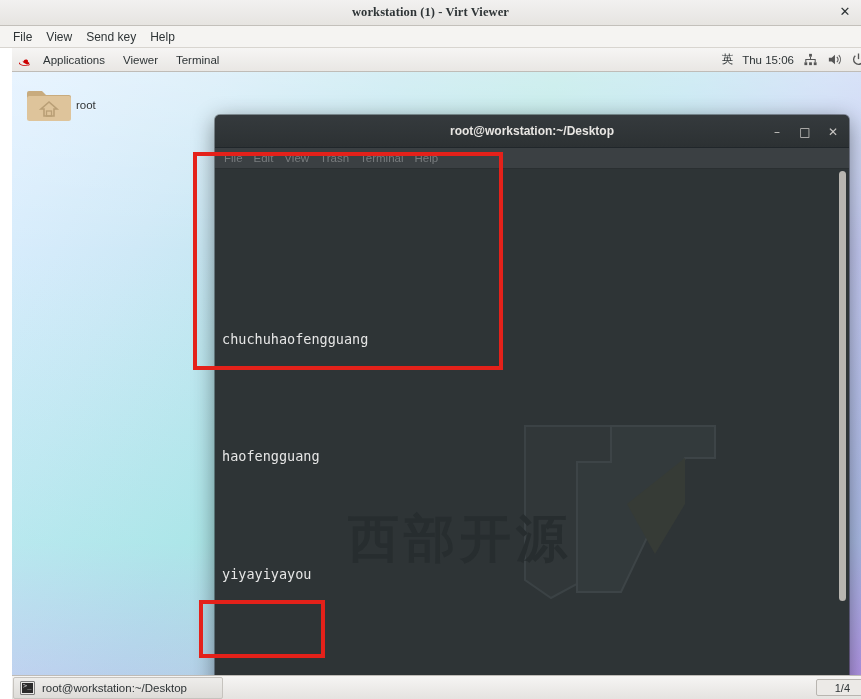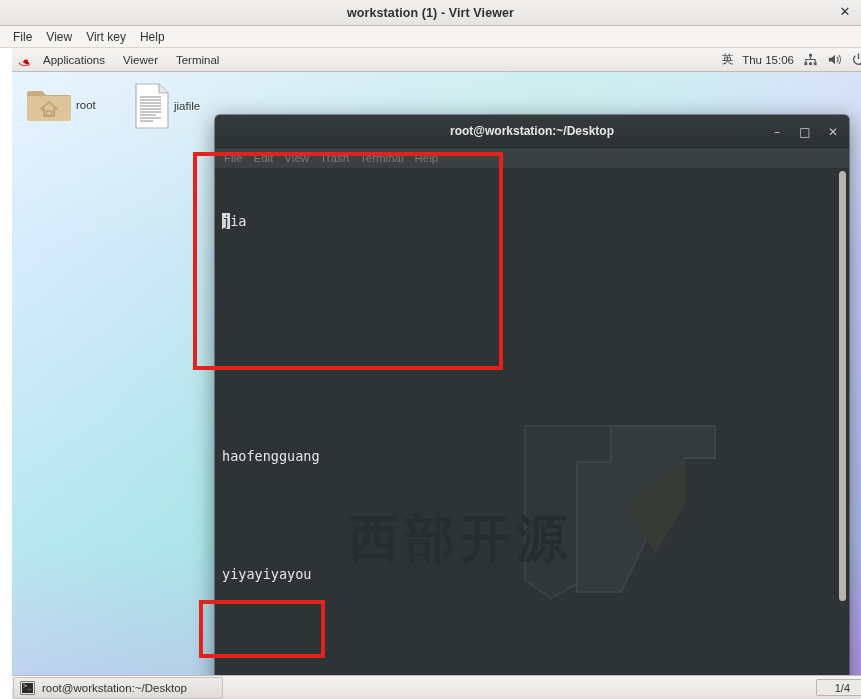--- a/index.html
+++ b/index.html
@@ -14,20 +14,21 @@
   
   .vv-titlebar {
     position: absolute; left: 0; top: 0; width: 861px; height: 26px;
     background: linear-gradient(to bottom, #f2f1f0 0%, #e6e4e1 100%);
     border-bottom: 1px solid #c3c0bb;
     display: flex; align-items: center; justify-content: center;
   }
   .vv-title {
     font-size: 12.5px; font-weight: bold; color: #2e3436;
     letter-spacing: .1px;
+    font-family: Liberation Serif, serif;
   }
   .vv-close {
     position: absolute; right: 8px; top: 50%; transform: translateY(-50%);
     font-size: 13px; color: #2e3436; line-height: 1;
     width: 16px; height: 16px; text-align: center;
     font-family: "DejaVu Sans", sans-serif;
   }
   .vv-menubar {
     position: absolute; left: 0; top: 26px; width: 861px; height: 22px;
     background: #f5f4f2;
@@ -232,21 +233,21 @@
 <div id="root">
 
   <div class="vv-titlebar">
     <span class="vv-title">workstation (1) - Virt Viewer</span>
     <span class="vv-close">✕</span>
   </div>
 
   <div class="vv-menubar">
     <span class="vv-menu-item">File</span>
     <span class="vv-menu-item">View</span>
-    <span class="vv-menu-item">Virt key</span>
+    <span class="vv-menu-item">Send key</span>
     <span class="vv-menu-item">Help</span>
   </div>
 
   <div class="guest">
 
     <div class="gpanel">
       <div class="gpanel-left">
         <span class="rh-logo">
           <svg viewBox="0 0 30 26" width="15" height="13" aria-hidden="true">
             <path d="M6 17c-1 0-2 .6-2 1.7 0 1.3 1.3 2.5 3.4 3.4 3 1.3 7 2 10.5 2 4.6 0 8-1.4 8-3.4 0-.9-.5-1.6-1.3-2.1.3.6.4 1 .4 1.4 0 1.6-2.6 2.7-6.4 2.7-3.9 0-8.2-1-10.8-2.4C6.6 19.8 6 19.2 6 18.4c0-.4.2-.9.6-1.3-.2-.1-.4-.1-.6-.1z" fill="#cc0000"></path>
@@ -294,32 +295,20 @@
         <svg viewBox="0 0 48 40" width="48" height="40" aria-hidden="true">
           <path d="M2 8a2 2 0 012-2h13l4 4h23a2 2 0 012 2v4H2z" fill="#c8ab7e"></path>
           <rect x="2" y="11" width="44" height="25" rx="2.5" fill="#dec49b"></rect>
           <path d="M24 17l-8 7h3v7h10v-7h3z" fill="none" stroke="#b99f76" stroke-width="1.6"></path>
           <rect x="21.5" y="26" width="5" height="5" fill="none" stroke="#b99f76" stroke-width="1.3"></rect>
         </svg>
       </span>
       <span class="dicon-label">root</span>
     </div>
 
-    <div class="dicon" style="left:121px; top:35px;">
-      <span class="icon-doc">
-        <svg viewBox="0 0 38 46" width="38" height="46" aria-hidden="true">
-          <path d="M3 1h23l9 9v35H3z" fill="#ffffff" stroke="#b4b4b4" stroke-width="1.2"></path>
-          <path d="M26 1v9h9" fill="#e8e8e8" stroke="#b4b4b4" stroke-width="1.2"></path>
-          <g stroke="#8e8e8e" stroke-width="1">
-            <path d="M7 14h21M7 17h21M7 20h21M7 23h21M7 26h21M7 29h21M7 32h16M7 35h21M7 38h13"></path>
-          </g>
-        </svg>
-      </span>
-      <span class="dicon-label">jiafile</span>
-    </div>
 
 
     <div class="term">
 
       <div class="term-title">
         <span class="term-title-text">root@workstation:~/Desktop</span>
         <span class="term-btns">
           <span class="tbtn">–</span>
           <span class="tbtn">□</span>
           <span class="tbtn">✕</span>
@@ -340,23 +329,23 @@
         <span class="vim-logo">
           <svg viewBox="0 0 210 215" width="210" height="215" aria-hidden="true">
             <polygon points="10,42 96,42 96,78 62,78 62,200 36,214 10,196" fill="#343b3d" stroke="#474f52" stroke-width="2"></polygon>
             <polygon points="96,42 200,42 200,74 170,74 106,208 62,208 62,78 96,78" fill="#383f41" stroke="#4a5255" stroke-width="2"></polygon>
             <polygon points="112,120 170,74 170,120 140,170" fill="#3d4136"></polygon>
           </svg>
         </span>
         <span class="wm-text">西部开源</span>
 
         <div class="vim-lines">
-          <div class="vline"><span class="vcur">j</span><span>ia</span></div>
           <div class="vline"></div>
           <div class="vline"></div>
+          <div class="vline">chuchuhaofengguang</div>
           <div class="vline"></div>
           <div class="vline">haofengguang</div>
           <div class="vline"></div>
           <div class="vline">yiyayiyayou</div>
           
         </div>
 
         <div class="vim-status">
           <span class="vs-cmd">:set nonu</span>
           <span class="vs-pos">1,1</span>

